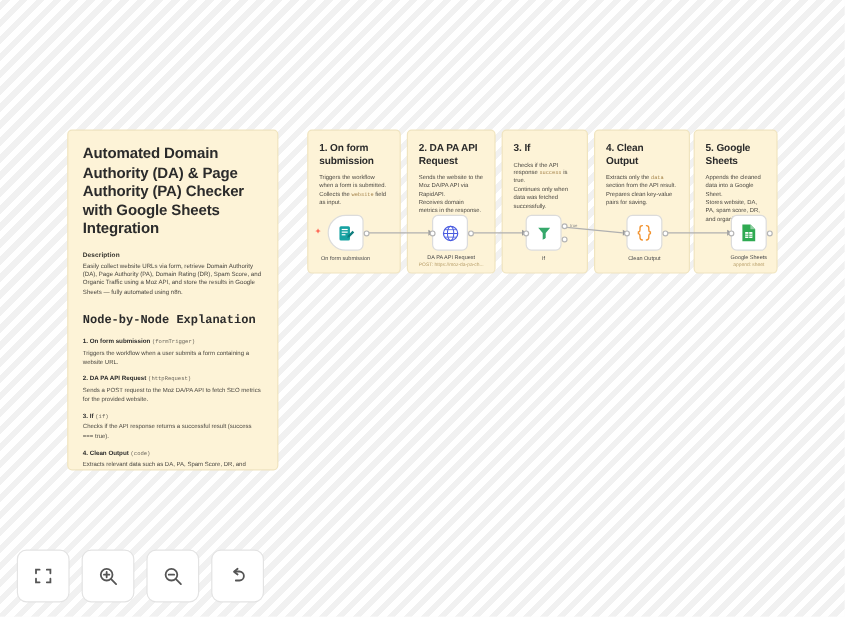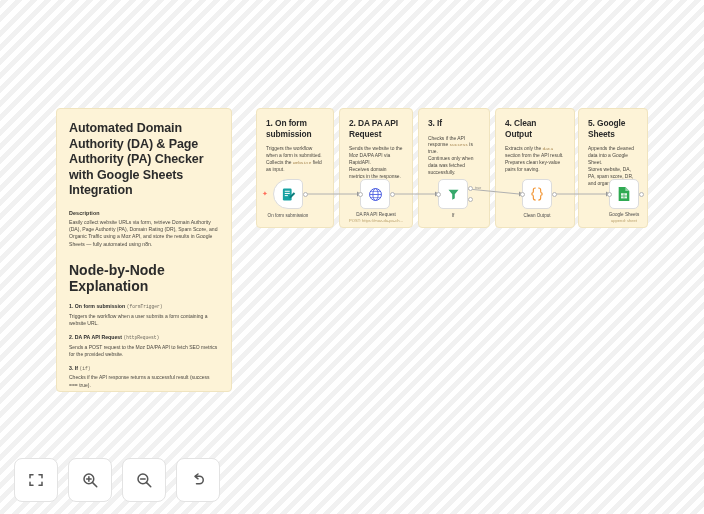--- a/index.html
+++ b/index.html
@@ -55,25 +55,26 @@
     letter-spacing: 0.1px;
   }
 
   .sec-body {
     font-size: 5.1px;
     line-height: 7.4px;
     color: #4a4740;
   }
 
   #nodes-heading {
-    font-size: 14px;
+    font-size: 10px;
     font-weight: 700;
     color: #2b2b2b;
     margin-top: 14px;
     margin-bottom: 9px;
+    font-family: Liberation Mono, monospace;
   }
 
   .node-expl { margin-bottom: 7px; }
 
   .node-expl .hd {
     font-size: 5.2px;
     line-height: 7px;
     font-weight: 700;
     color: #2b2b2b;
     margin-bottom: 2.5px;

